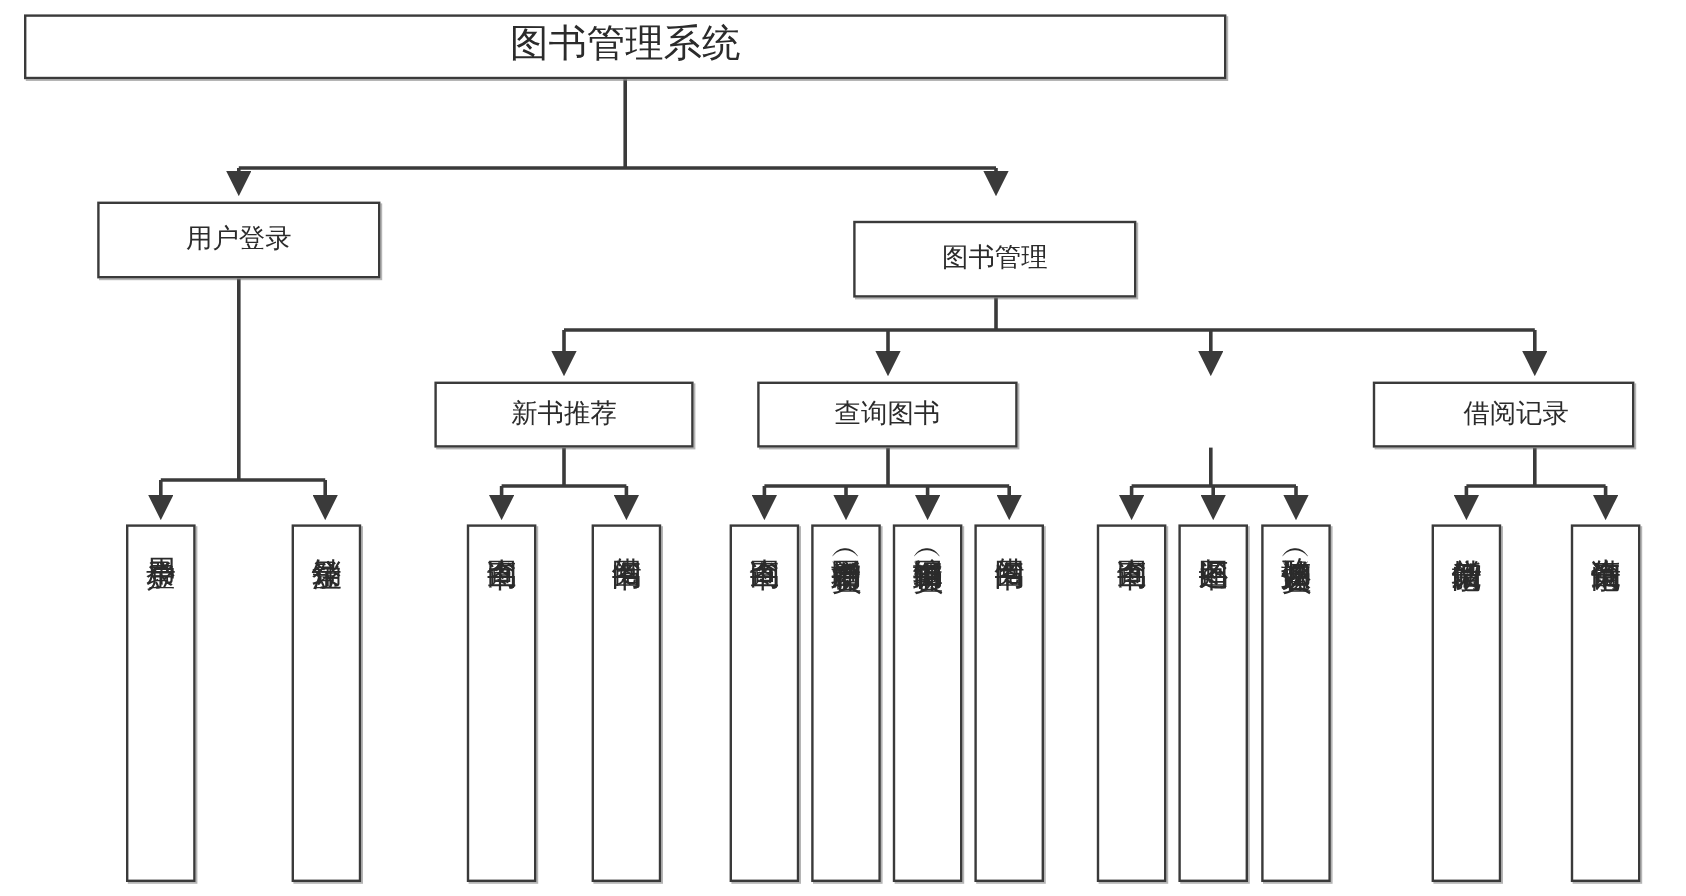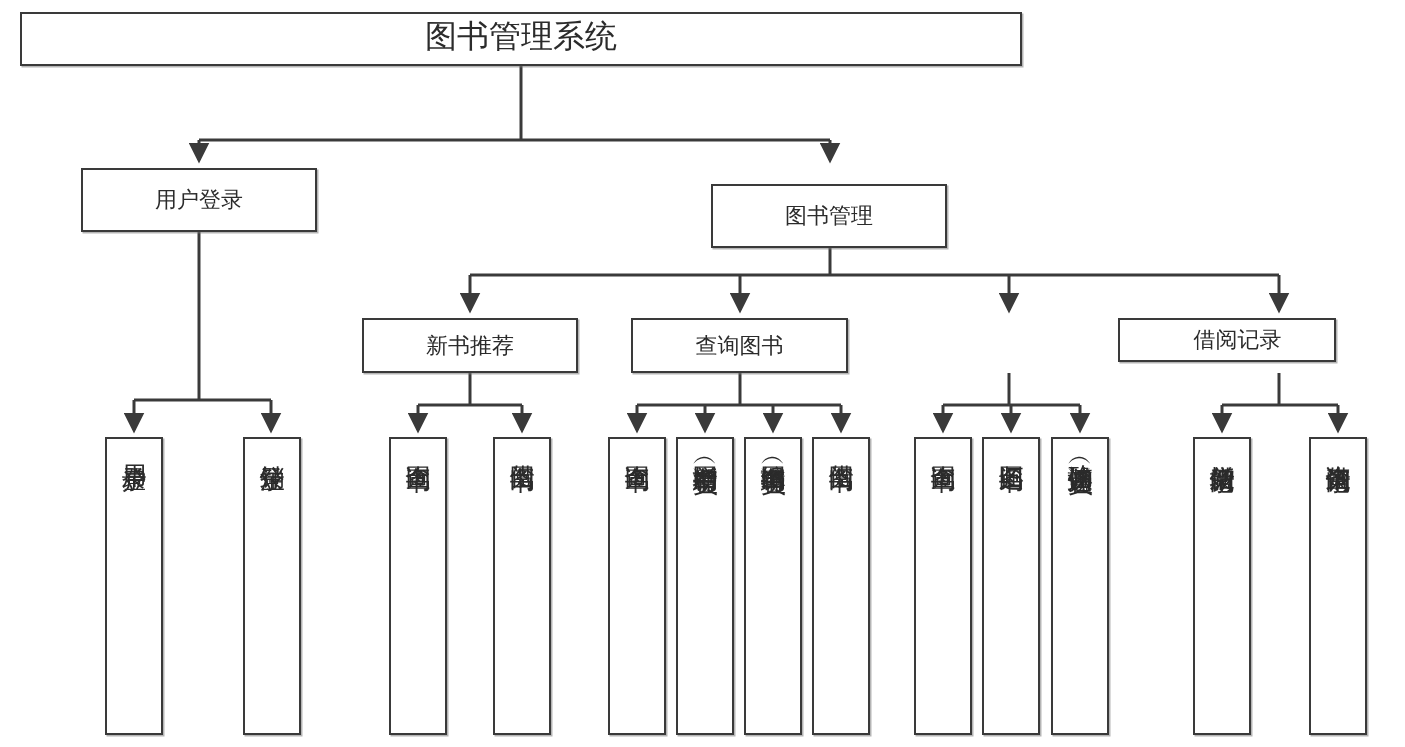--- a/index.html
+++ b/index.html
@@ -140,21 +140,21 @@
   <div class="node level-2" style="left:711px; top:184px; width:236px; height:64px;">
     <span class="node-label">图书管理</span>
   </div>
 
   <div class="node level-3" style="left:362px; top:318px; width:216px; height:55px;">
     <span class="node-label">新书推荐</span>
   </div>
   <div class="node level-3" style="left:631px; top:318px; width:217px; height:55px;">
     <span class="node-label">查询图书</span>
   </div>
-  <div class="node level-3" style="left:1118px; top:318px; width:218px; height:44px;padding-left:21px;">
+  <div class="node level-3" style="left:1144px; top:318px; width:218px; height:55px;padding-left:21px;">
     <span class="node-label">借阅记录</span>
   </div>
 
   <div class="node leaf" style="left:105px; top:437px; width:58px; height:298px;">
     <span class="node-label">用户登录</span>
   </div>
   <div class="node leaf" style="left:243px; top:437px; width:58px; height:298px;">
     <span class="node-label">注销登录</span>
   </div>
 

